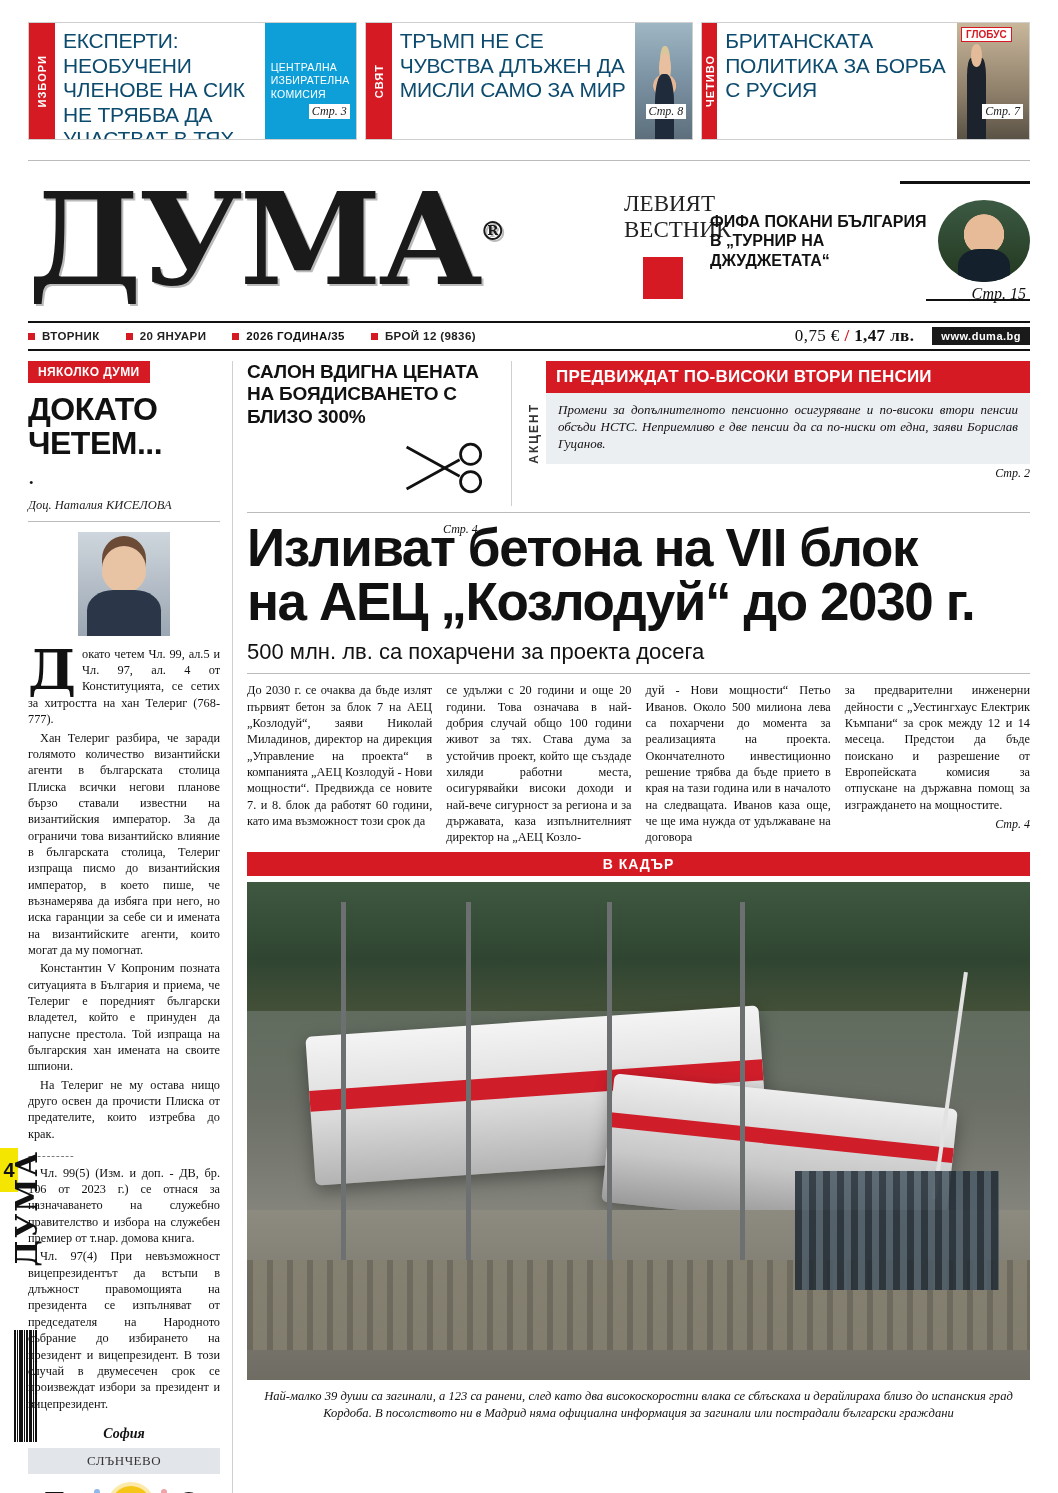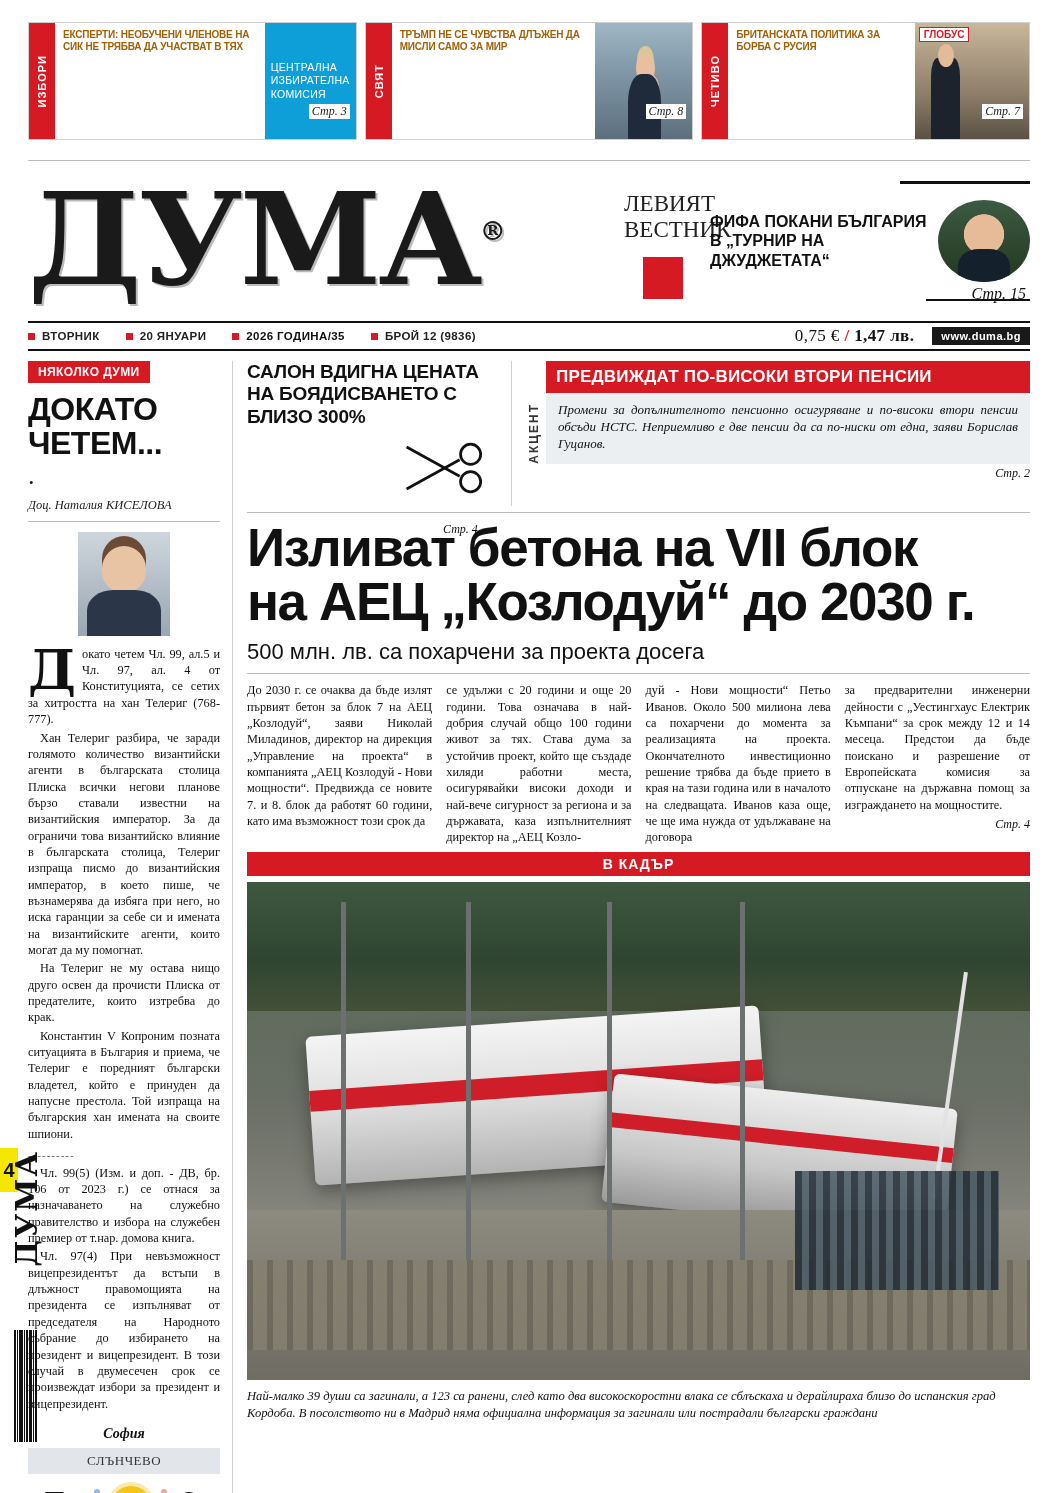--- a/index.html
+++ b/index.html
@@ -20,22 +20,22 @@
   .teaser .tag {
     width:26px; background:#d51a23; color:#fff; font-family:"Liberation Sans", sans-serif;
     font-weight:bold; font-size:11px; letter-spacing:1px;
     display:flex; align-items:center; justify-content:center;
   }
   .teaser .tag span { writing-mode:vertical-rl; transform:rotate(180deg); }
   .teaser .t-body { flex:1; display:flex; }
   .teaser .t-text {
     padding:6px 6px 6px 8px;
     font-family:"Liberation Sans", sans-serif;
-    font-weight:bold; font-size:10px; line-height:1.17; letter-spacing:-.2px;
-    color:#a16207;
+    font-weight:normal; font-size:21px; line-height:1.17; letter-spacing:-.2px;
+    color:#0c4a6e;
   }
   .teaser .t-img { width:150px; background:#0ea5e9; position:relative; overflow:hidden; }
   .teaser-1 .t-logo {
     width:104px; background:#0f9fd8; color:#fff; display:flex; align-items:center;
     font-family:"Liberation Sans", sans-serif; font-weight:normal; font-size:10.5px; line-height:1.3;
     padding:0 6px; letter-spacing:.3px;
   }
   .pg { position:absolute; right:6px; bottom:20px; font-style:italic; font-size:12px; color:#222; background:#fff; padding:0 3px; }
   .strip-rule { border-bottom:1px solid #bbb; margin-top:20px; }
 
@@ -247,21 +247,21 @@
   .kp-train2::before{ content:""; position:absolute; left:0; top:30%; width:100%; height:12%; background:#cf1d2a; }
   .kp-ground { position:absolute; left:0; bottom:0; width:100%; height:34%;
     background:linear-gradient(180deg,#8d8a80 0%, #6f6c63 100%); }
   .kp-rails { position:absolute; left:0; bottom:6%; width:100%; height:18%;
     background:repeating-linear-gradient(90deg,#6b6659 0 6px, #85806f 6px 20px); opacity:.8; }
   .kp-pole { position:absolute; top:4%; width:5px; height:72%; background:#6d7070; }
   .kp-crowd { position:absolute; right:4%; bottom:18%; width:26%; height:24%;
     background:repeating-linear-gradient(90deg,#1f2a33 0 7px, #4a5a66 7px 14px); opacity:.85; }
   .kp-crane { position:absolute; right:10%; top:18%; width:4px; height:46%; background:#e2e2e2; transform:rotate(8deg); }
 
-  .kadr-cap { font-style:italic; font-size:12.6px; line-height:1.34; margin-top:8px; }
+  .kadr-cap { font-style:italic; font-size:12.6px; line-height:1.34; margin-top:8px;text-align:center; }
 </style>
 </head>
 <body>
 
 <div class="page">
 
   <div class="teaser-strip">
 
     <div class="teaser teaser-1">
       <div class="tag">
@@ -349,22 +349,22 @@
     <div class="col-left">
       <div class="kicker-box">НЯКОЛКО ДУМИ</div>
       <div class="op-title">ДОКАТО ЧЕТЕМ...</div>
       <div class="op-dot">.</div>
       <div class="op-author">Доц. Наталия КИСЕЛОВА</div>
       <div class="op-rule"></div>
       <div class="op-photo"></div>
       <div class="op-text">
         <p class="first"><span class="dropcap">Д</span><span>окато четем Чл. 99, ал.5 и Чл. 97, ал. 4 от Конституцията, се сетих за хитростта на хан Телериг (768-777).</span></p>
         <p>Хан Телериг разбира, че заради голямото количество византийски агенти в българската столица Плиска всички негови планове бързо ставали известни на византийския император. За да ограничи това византийско влияние в българската столица, Телериг изпраща писмо до византийския император, в което пише, че възнамерява да избяга при него, но иска гаранции за себе си и имената на византийските агенти, които могат да му помогнат.</p>
+        <p>Константин V Копроним позната ситуацията в България и приема, че Телериг е поредният български владетел, който е принуден да напусне престола. Той изпраща на българския хан имената на своите шпиони.</p>
         <p>На Телериг не му остава нищо друго освен да прочисти Плиска от предателите, които изтребва до крак.</p>
-        <p>Константин V Копроним позната ситуацията в България и приема, че Телериг е поредният български владетел, който е принуден да напусне престола. Той изпраща на българския хан имената на своите шпиони.</p>
         <div class="dashes">----------</div>
         <p>Чл. 99(5) (Изм. и доп. - ДВ, бр. 106 от 2023 г.) се отнася за назначаването на служебно правителство и избора на служебен премиер от т.нар. домова книга.</p>
         <p>Чл. 97(4) При невъзможност вицепрезидентът да встъпи в длъжност правомощията на президента се изпълняват от председателя на Народното събрание до избирането на президент и вицепрезидент. В този случай в двумесечен срок се произвеждат избори за президент и вицепрезидент.</p>
       </div>
 
       <div class="weather">
         <div class="w-city">София</div>
         <div class="w-band">СЛЪНЧЕВО</div>
         <div class="w-row">
           <div class="w-temp"><span>-7</span><sup>°C</sup></div>

